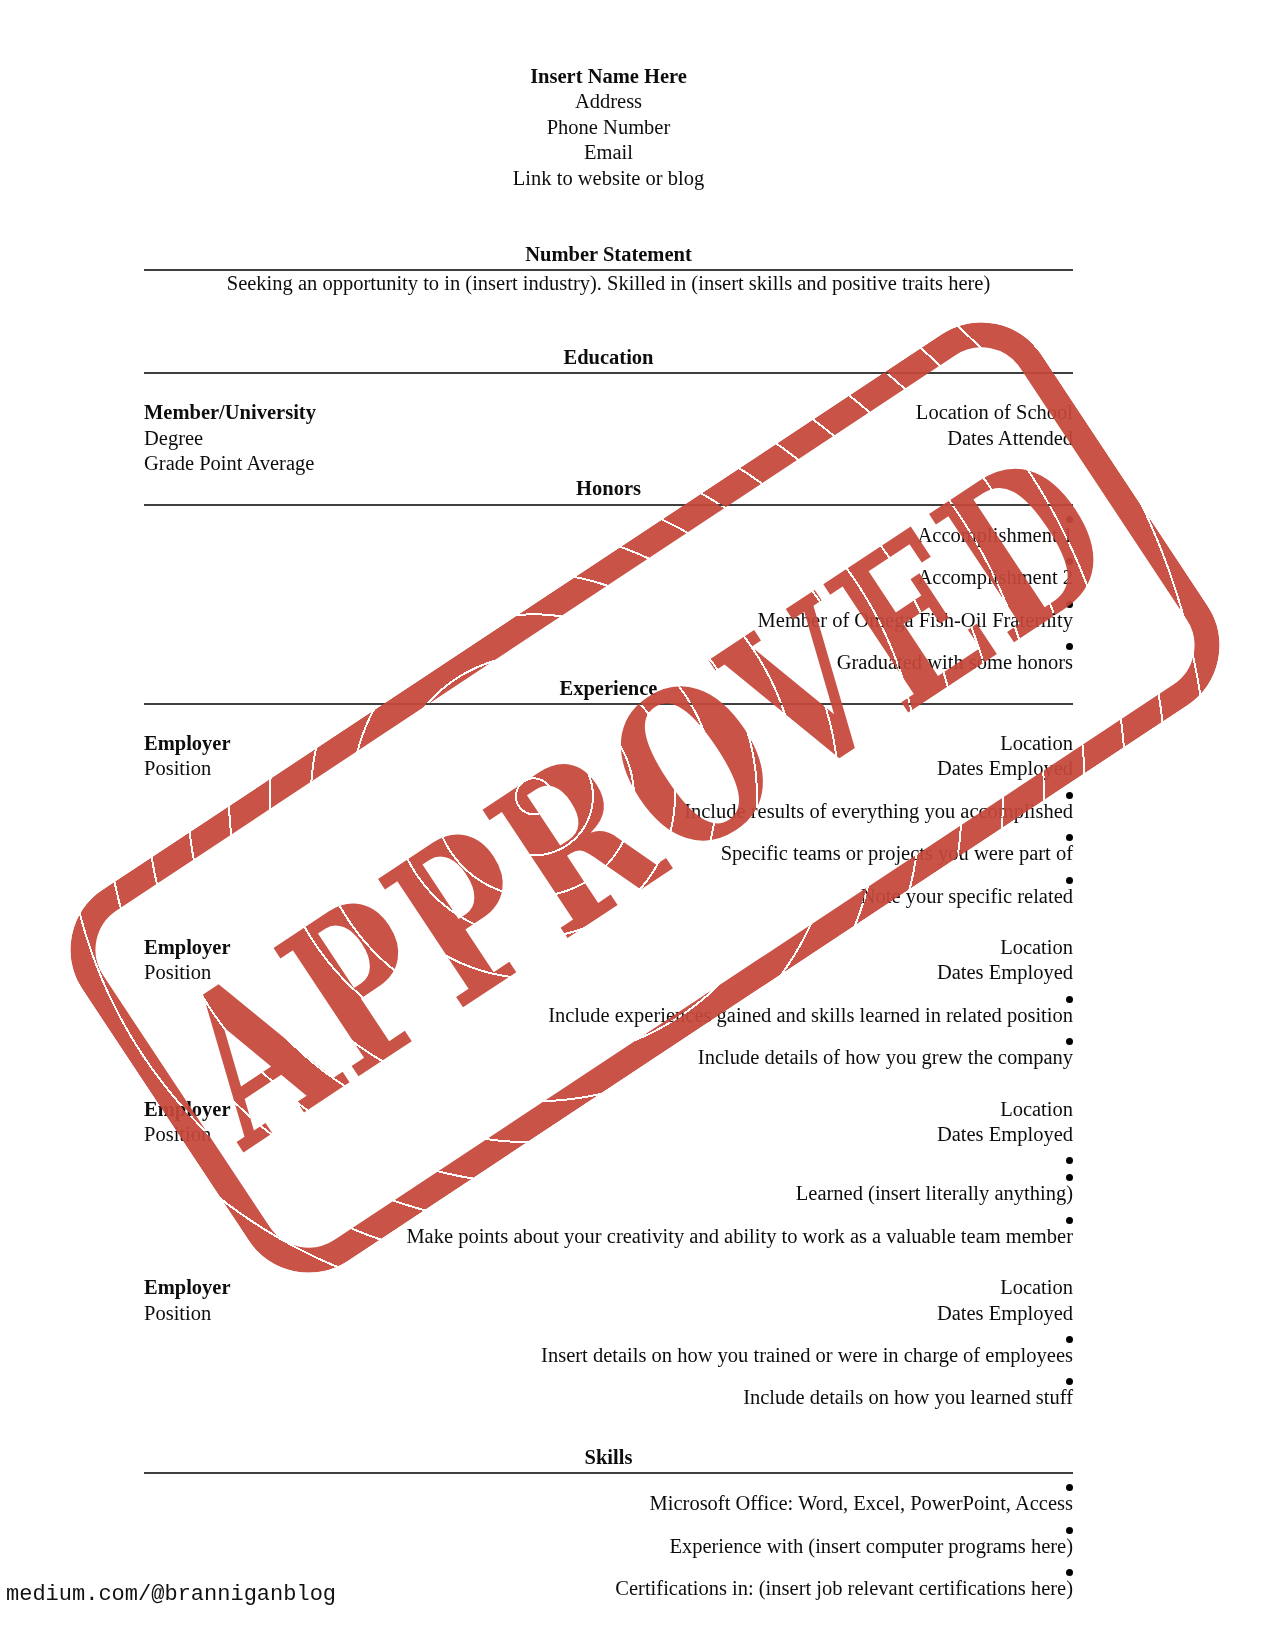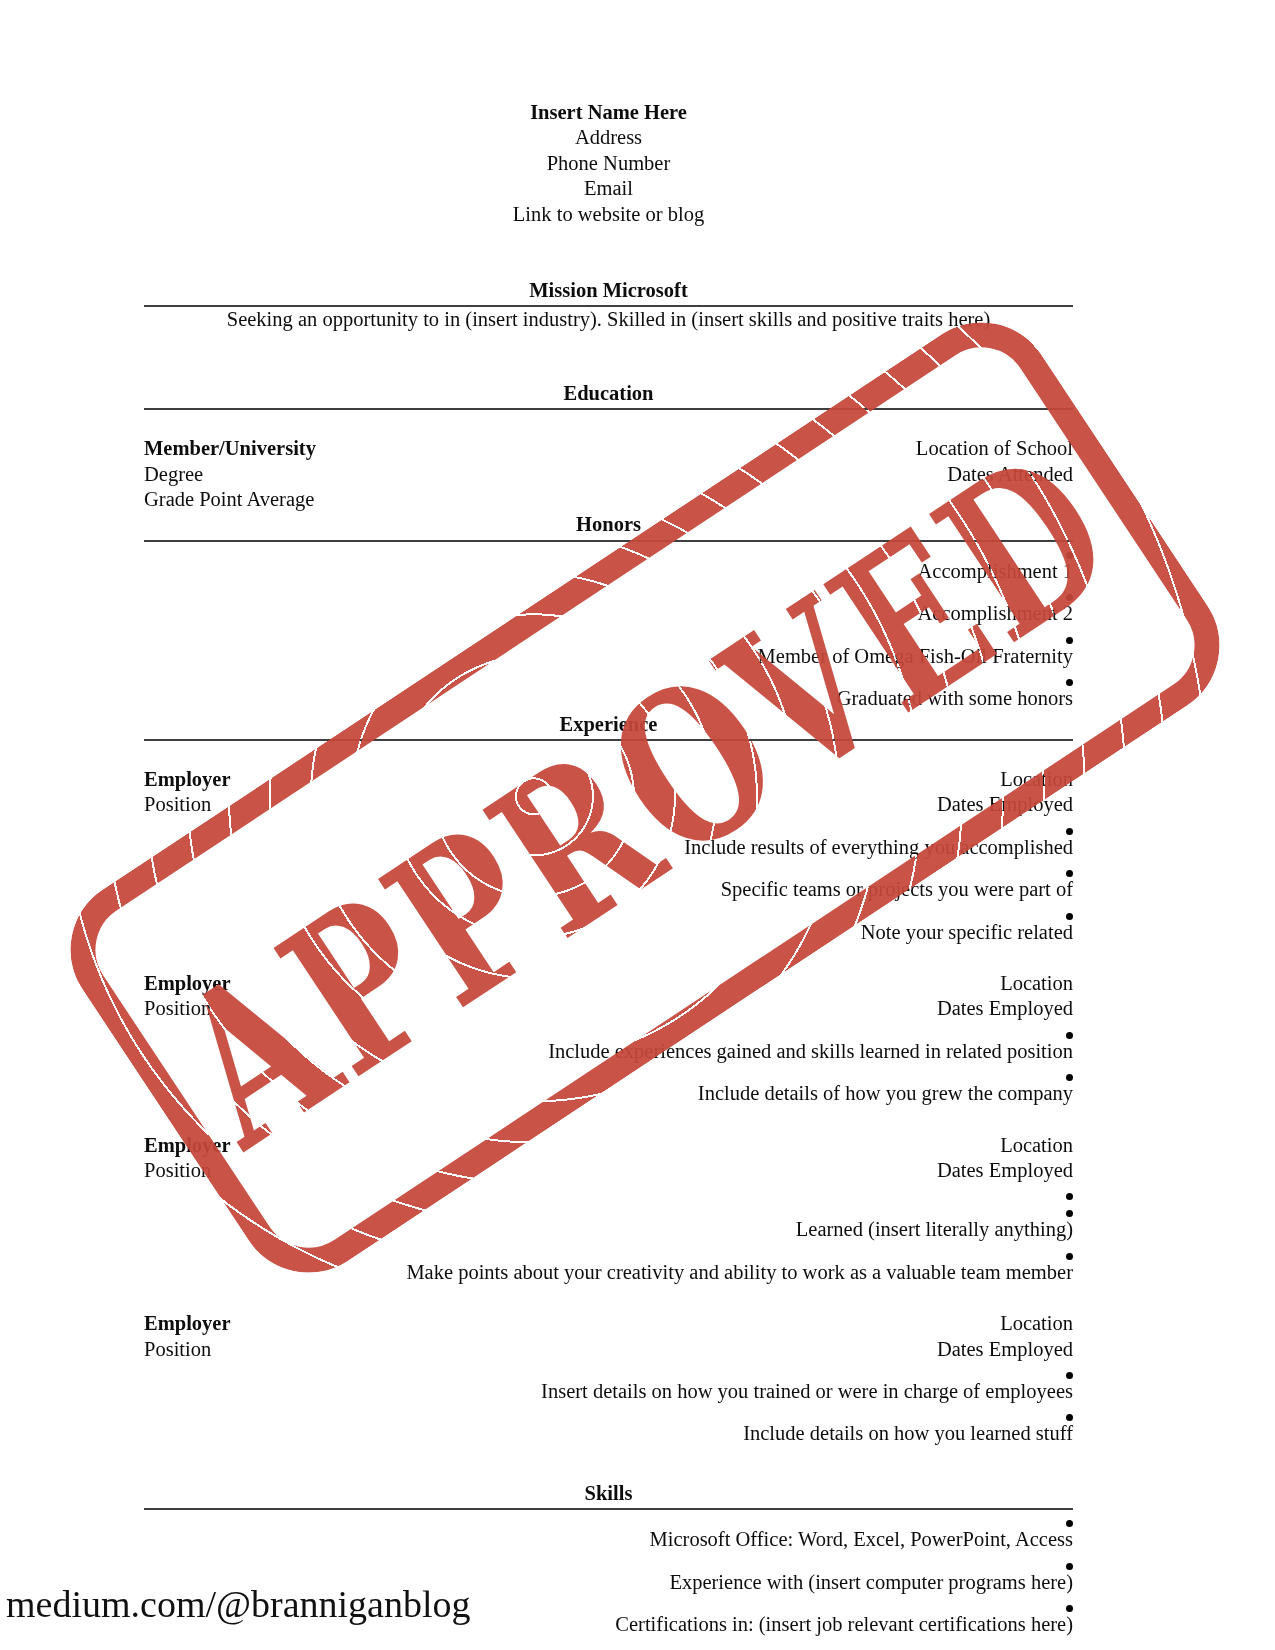--- a/index.html
+++ b/index.html
@@ -11,21 +11,21 @@
     font-family:"Liberation Serif","DejaVu Serif",serif;
     color:#0d0d0d;
   }
   .content{
     position:absolute;left:144px;top:0;width:929px;
     font-size:20.5px;line-height:25.4px;
   }
   .center{text-align:center;}
   .bold{font-weight:bold;}
   .rule{border:0;border-top:2px solid #3f3f3f;margin:2px 0 0 0;}
-  .pad-top{padding-top:100px;}
+  .pad-top{padding-top:64px;}
   .gap-lg{height:51px;}
   .gap-md{height:48px;}
   .gap-sm{height:26px;}
   .gap-xs{height:8px;}
   .row{display:flex;justify-content:space-between;}
   .row .right{text-align:right;}
   .bullet-row{display:flex;align-items:flex-end;flex-direction:column;}
   .dot{
     flex:0 0 auto;width:7px;height:7px;border-radius:50%;
     background:#000;margin:10px 0 0 38px;
@@ -42,43 +42,43 @@
     -webkit-mask-image:repeating-radial-gradient(circle at 42% 36%, #000 0 17px, transparent 17px 19px, #000 19px 41px);
     mask-image:repeating-radial-gradient(circle at 42% 36%, #000 0 17px, transparent 17px 19px, #000 19px 41px);
   }
   .stamp-text{
     font-family:"DejaVu Serif","Liberation Serif",serif;
     font-weight:bold;font-size:160px;letter-spacing:5px;
     color:#c5473a;transform:scaleY(1.32);white-space:nowrap;
   }
   .footer{
     position:absolute;left:6px;top:1582px;
-    font-size:38px;color:#111;
-    font-family:Liberation Serif, serif;
+    font-size:22px;color:#111;
+    font-family:Liberation Mono, monospace;
   }
 </style>
 </head>
 <body>
 
 <div class="page">
 
   <div class="content">
 
     <div class="center pad-top">
       <div class="bold">Insert Name Here</div>
       <div>Address</div>
       <div>Phone Number</div>
       <div>Email</div>
       <div>Link to website or blog</div>
     </div>
 
     <div class="gap-lg"></div>
 
     <div>
-      <div class="center bold">Mission Microsoft</div>
+      <div class="center bold">Number Statement</div>
       <hr class="rule">
       <div class="center">Seeking an opportunity to in (insert industry). Skilled in (insert skills and positive traits here)</div>
     </div>
 
     <div class="gap-md"></div>
 
     <div>
       <div class="center bold">Education</div>
       <hr class="rule">
       <div class="gap-sm"></div>

